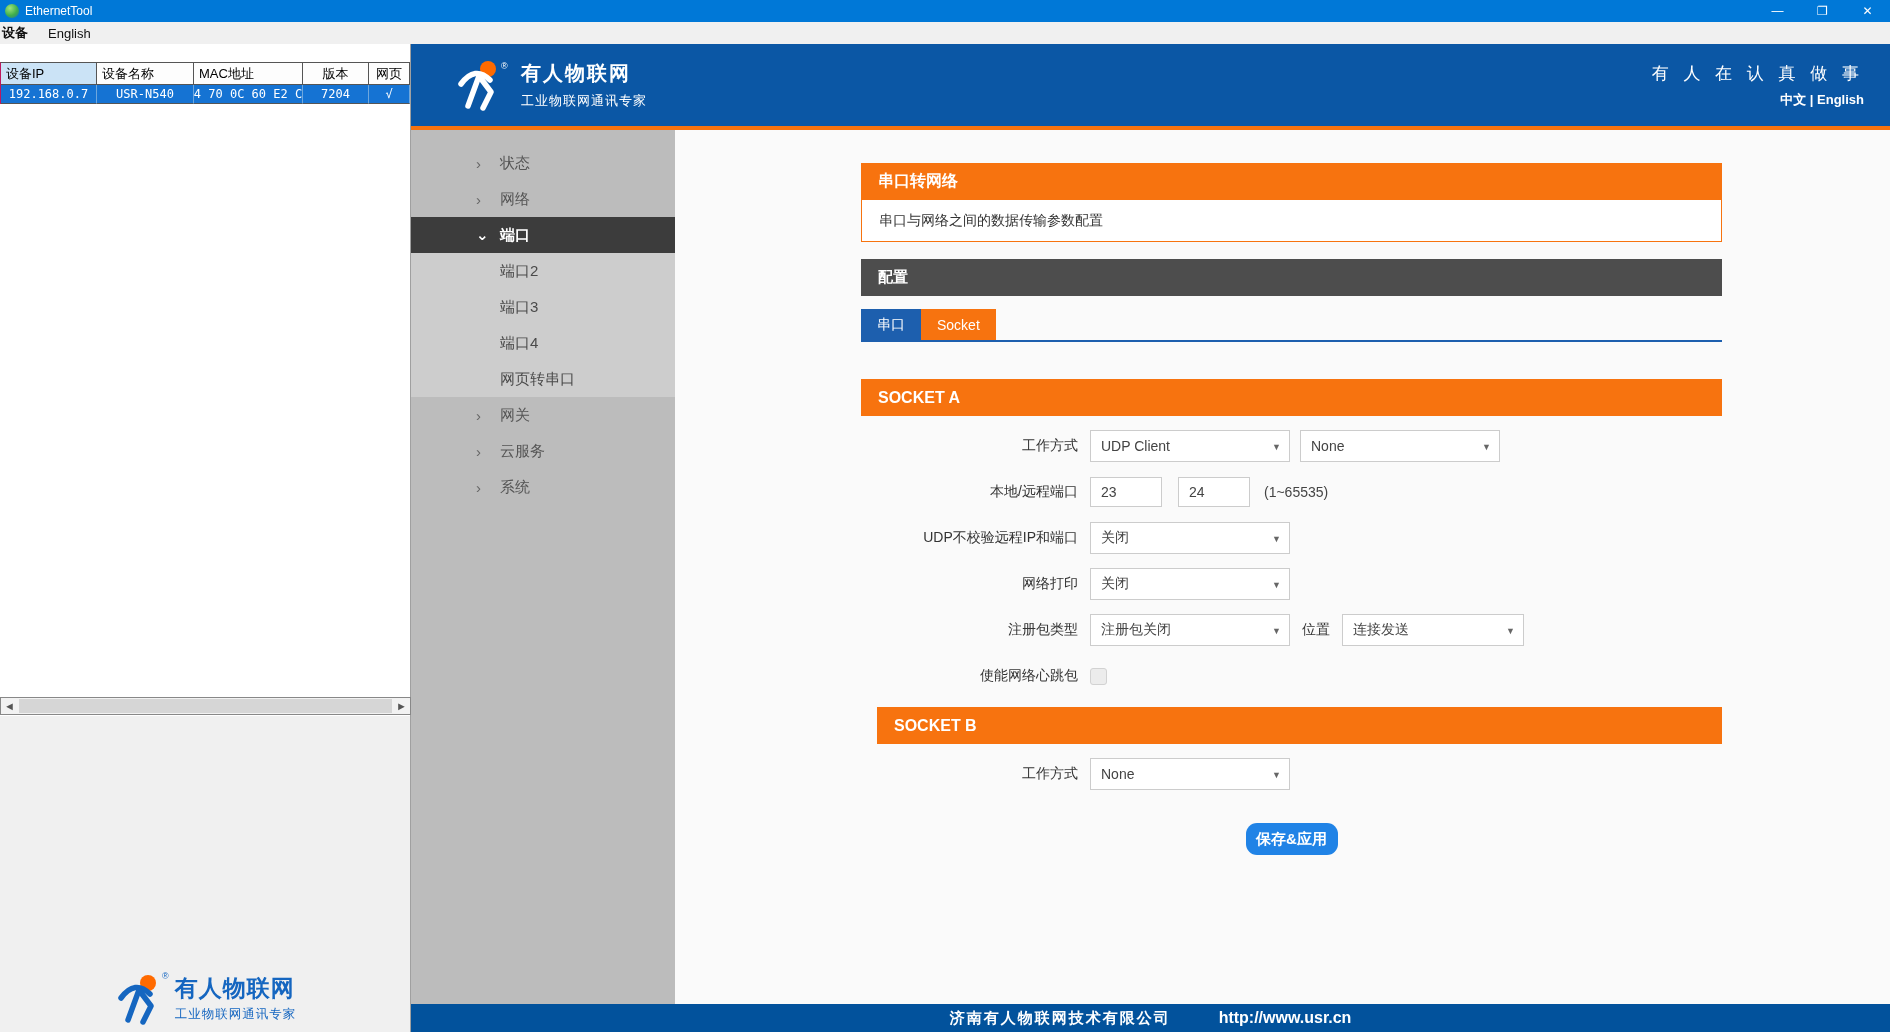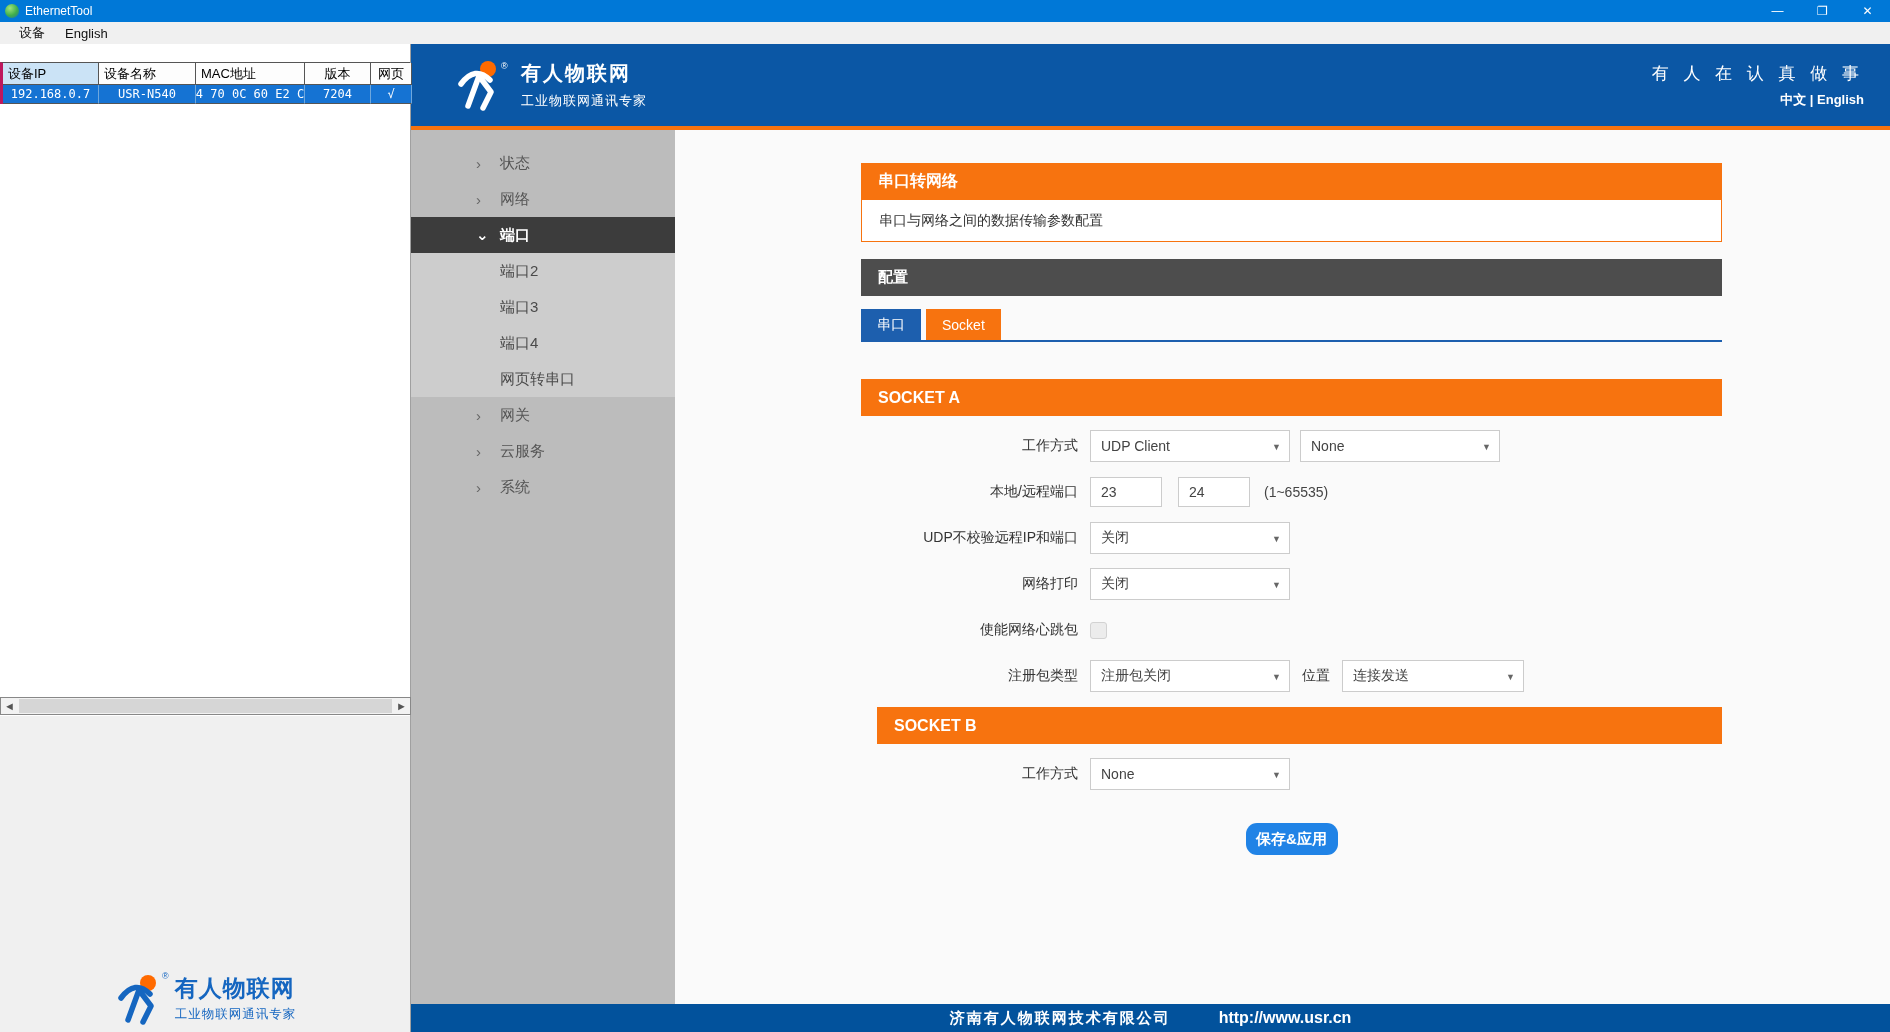--- a/index.html
+++ b/index.html
@@ -9,25 +9,25 @@
 
   
   .titlebar { position:absolute; top:0; left:0; right:0; height:22px; background:#0078d7; color:#fff; display:flex; align-items:center; z-index:30; }
   .titlebar-icon { width:14px; height:14px; border-radius:50%; margin:0 6px 0 5px;
     background: radial-gradient(circle at 35% 30%, #9fe57a, #3fae4c 55%, #1d6fae); }
   .titlebar-title { font-size:12px; }
   .titlebar-controls { margin-left:auto; display:flex; height:100%; }
   .tb-btn { width:45px; display:flex; align-items:center; justify-content:center; font-size:12px; cursor:default; }
   .menubar { position:absolute; top:22px; left:0; right:0; height:22px; background:#f0f0f0; display:flex; align-items:center; font-size:13px; color:#111; z-index:29; }
   .menu-item { padding:0 10px; height:100%; display:flex; align-items:center; }
-  .menu-item:first-child { padding-left:19px; }
+  .menu-item:first-child { padding-left:2px;font-weight:bold; }
 
   
   .left-panel { position:absolute; top:44px; left:0; width:411px; bottom:0; background:#fff; border-right:1px solid #a0a0a0; z-index:10; }
-  .dev-table { position:absolute; top:18px; left:0; width:410px; border-top:1px solid #555; border-left:3px solid #be185d; font-size:13px; }
+  .dev-table { position:absolute; top:18px; left:0; width:410px; border-top:1px solid #555; border-left:1px solid #be185d; font-size:13px; }
   .dt-row { display:grid; grid-template-columns:96px 97px 109px 66px 41px; }
   .dt-cell { border-right:1px solid #555; border-bottom:1px solid #555; height:22px; display:flex; align-items:center; padding-left:5px; background:#fdfdfd; color:#000; overflow:hidden; white-space:nowrap; }
   .dt-cell.hl { background:#cbe3f6; }
   .dt-cell.ctr { justify-content:center; padding-left:0; }
   .dt-data .dt-cell { background:#1573d3; color:#fff; height:19px; justify-content:center; padding-left:0;
     font-family:"DejaVu Sans Mono","Liberation Mono",monospace; font-size:12px; border-right-color:#6ea7dd; border-bottom-color:#555; }
   .hscroll { position:absolute; top:653px; left:0; width:411px; height:18px; background:#f2f2f2; border:1px solid #888; display:flex; align-items:stretch; }
   .hs-arrow { width:17px; display:flex; align-items:center; justify-content:center; color:#555; font-size:11px; background:#f2f2f2; }
   .hs-thumb { flex:1; margin:1px 1px; background:#d6d6d6; }
   .panel-lower { position:absolute; top:672px; left:0; right:0; bottom:0; background:#f0f0f0; }
@@ -57,21 +57,21 @@
   .side-item.dark .side-chev { color:#fff; }
   .side-sub { background:#cdcdcd; padding-left:89px; color:#4a4a4a; }
   .side-sub.selected { background:#fafafa; color:#333; }
 
   .main { flex:1; overflow:hidden; }
   .content { width:861px; margin-left:186px; }
   .section-bar { height:37px; background:#f7730f; color:#fff; font-size:16px; font-weight:bold; display:flex; align-items:center; padding-left:17px; }
   .mt-title { margin-top:33px; }
   .desc-box { height:42px; background:#fff; border:1px solid #f7730f; border-top:0; display:flex; align-items:center; padding-left:17px; font-size:14px; color:#333; }
   .config-bar { margin-top:17px; height:37px; background:#4d4d4d; color:#fff; font-size:15px; font-weight:bold; display:flex; align-items:center; padding-left:17px;font-family:Liberation Serif, serif; }
-  .tabs { margin-top:13px; display:flex; gap:5px; border-bottom:2px solid #1d5fae; }
+  .tabs { margin-top:13px; display:flex; border-bottom:2px solid #1d5fae; }
   .tab { height:31px; padding:0 16px; display:flex; align-items:center; color:#fff; font-size:14px; cursor:default; }
   .tab.blue { background:#1d5fae; }
   .tab.orange { background:#f7730f; }
   .socket-a-bar { margin-top:37px; }
   .socket-b-bar { margin-top:15px;margin-left:16px; }
 
   .frow { display:flex; align-items:center; margin-top:14px; height:32px; }
   .flabel { width:217px; text-align:right; margin-right:12px; font-size:14px; color:#333; flex:0 0 auto; }
   .wsel { position:relative; width:200px; height:32px; background:#fff; border:1px solid #ccc; display:flex; align-items:center; padding:0 10px; font-size:14px; color:#444; }
   .wsel::after { content:"▼"; position:absolute; right:8px; top:11px; font-size:9px; color:#666; }
@@ -258,35 +258,35 @@
           </div>
 
           <div class="frow">
             <div class="flabel">网络打印</div>
             <div class="wsel">
               <span>关闭</span>
             </div>
           </div>
 
           <div class="frow">
-            <div class="flabel">使能网络心跳包</div>
-            <div class="fcheck"></div>
-          </div>
-
-          <div class="frow">
             <div class="flabel">注册包类型</div>
             <div class="wsel">
               <span>注册包关闭</span>
             </div>
             <div class="pos-label">位置</div>
             <div class="wsel narrow" style="margin-left:0;">
               <span>连接发送</span>
             </div>
           </div>
 
+          <div class="frow">
+            <div class="flabel">使能网络心跳包</div>
+            <div class="fcheck"></div>
+          </div>
+
           <div class="section-bar socket-b-bar">SOCKET B</div>
 
           <div class="frow">
             <div class="flabel">工作方式</div>
             <div class="wsel">
               <span>None</span>
             </div>
           </div>
 
           <button class="save-btn">保存&amp;应用</button>

